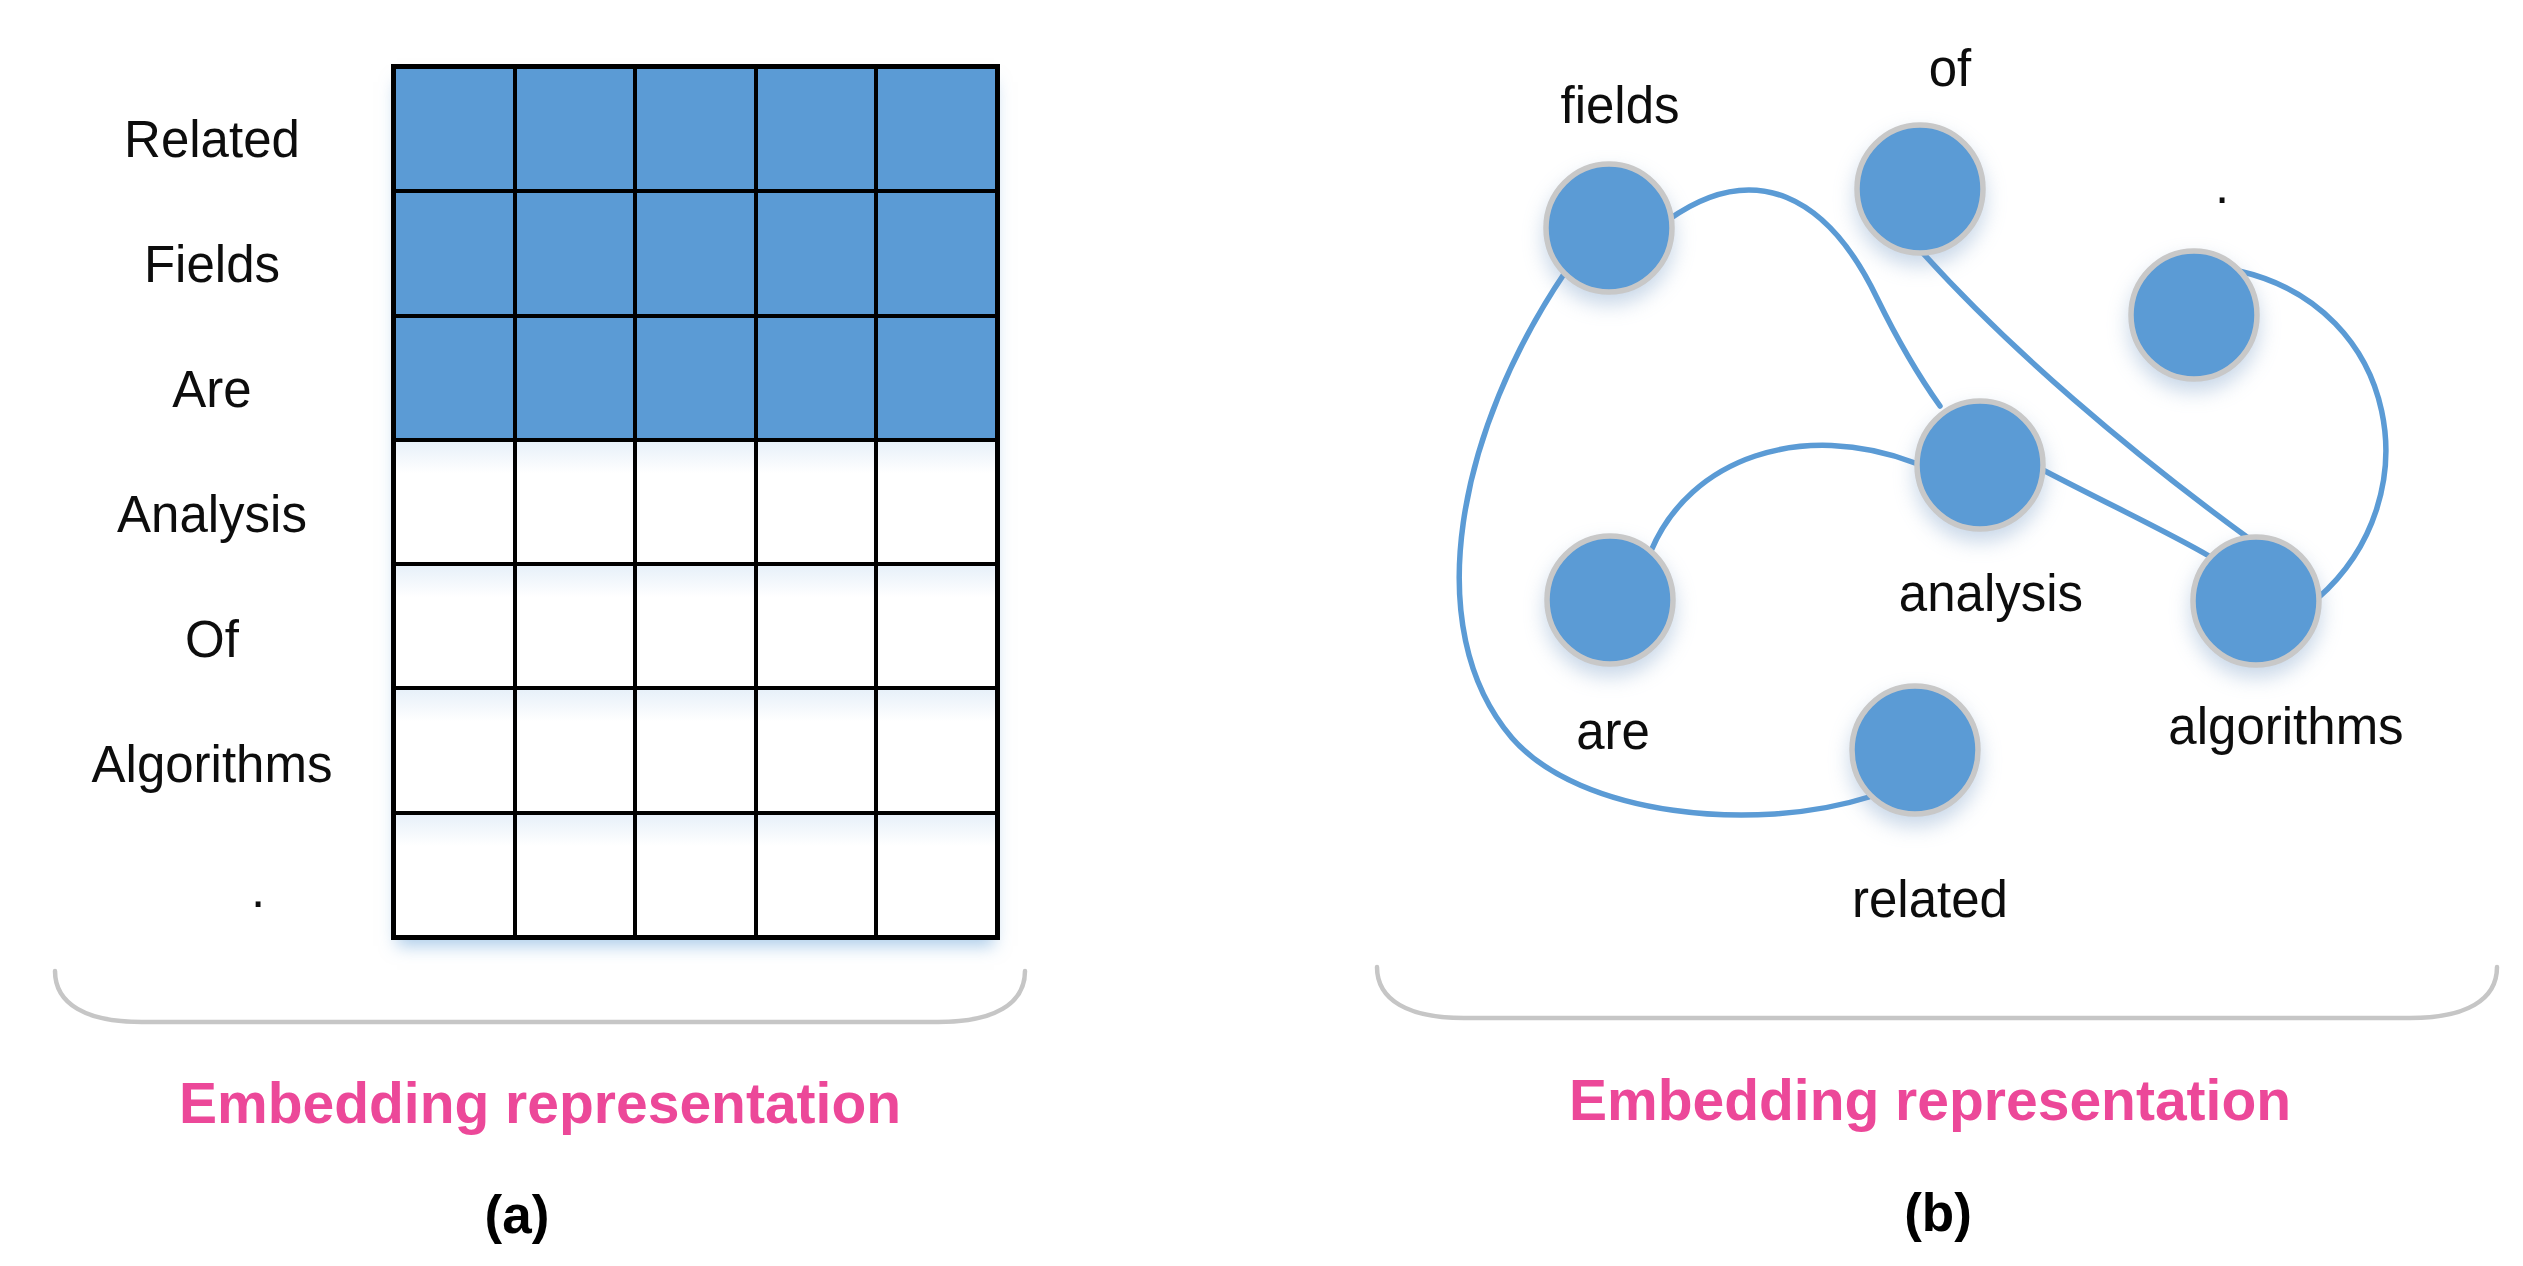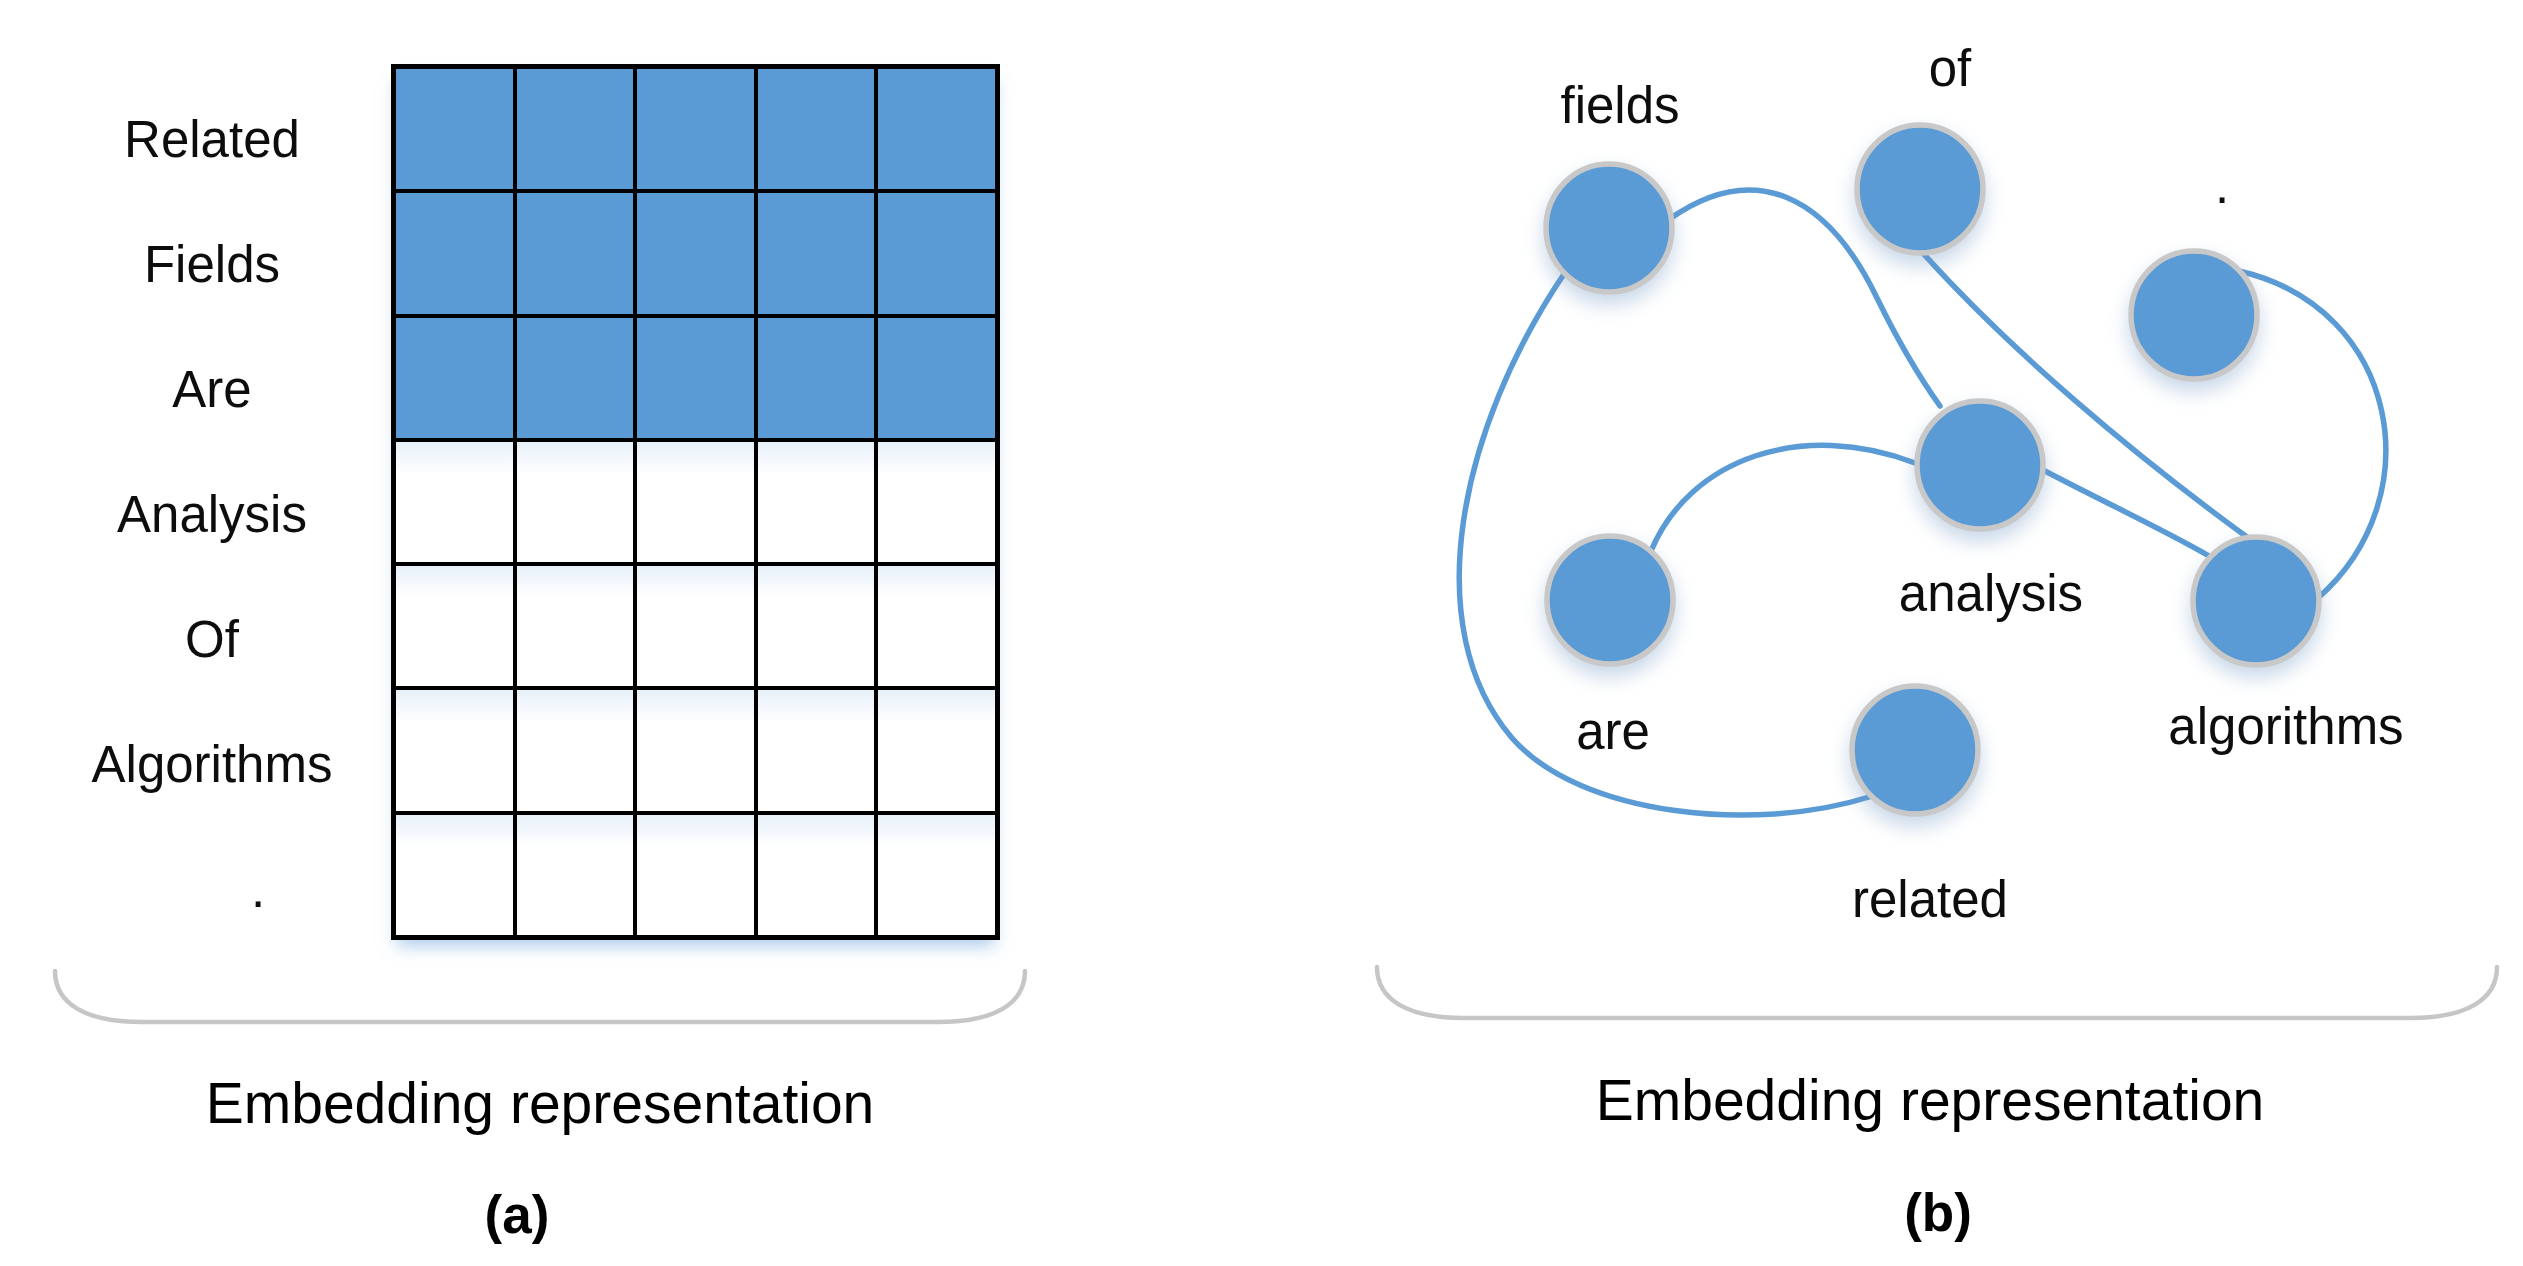--- a/index.html
+++ b/index.html
@@ -29,21 +29,21 @@
 
   
   .nodelabel{
     position:absolute; transform:translate(-50%,-50%); white-space:nowrap;
     font-size:51px; color:#0d0d0d;
   }
 
   
   .caption{
     position:absolute; transform:translate(-50%,-50%); white-space:nowrap;
-    font-size:57px; font-weight:normal; color:#000000;
+    font-size:57px; font-weight:bold; color:#ec4899;
   }
   .tag{
     position:absolute; transform:translate(-50%,-50%); white-space:nowrap;
     font-size:53px; font-weight:bold; color:#000;
   }
 
   
   .edge{fill:none; stroke:#5b9bd5; stroke-width:5.5; stroke-linecap:round;}
   .node{fill:#5b9bd5; stroke:#c8c8c8; stroke-width:5.5;
         filter:drop-shadow(0 10px 10px rgba(110,150,195,.38));}

